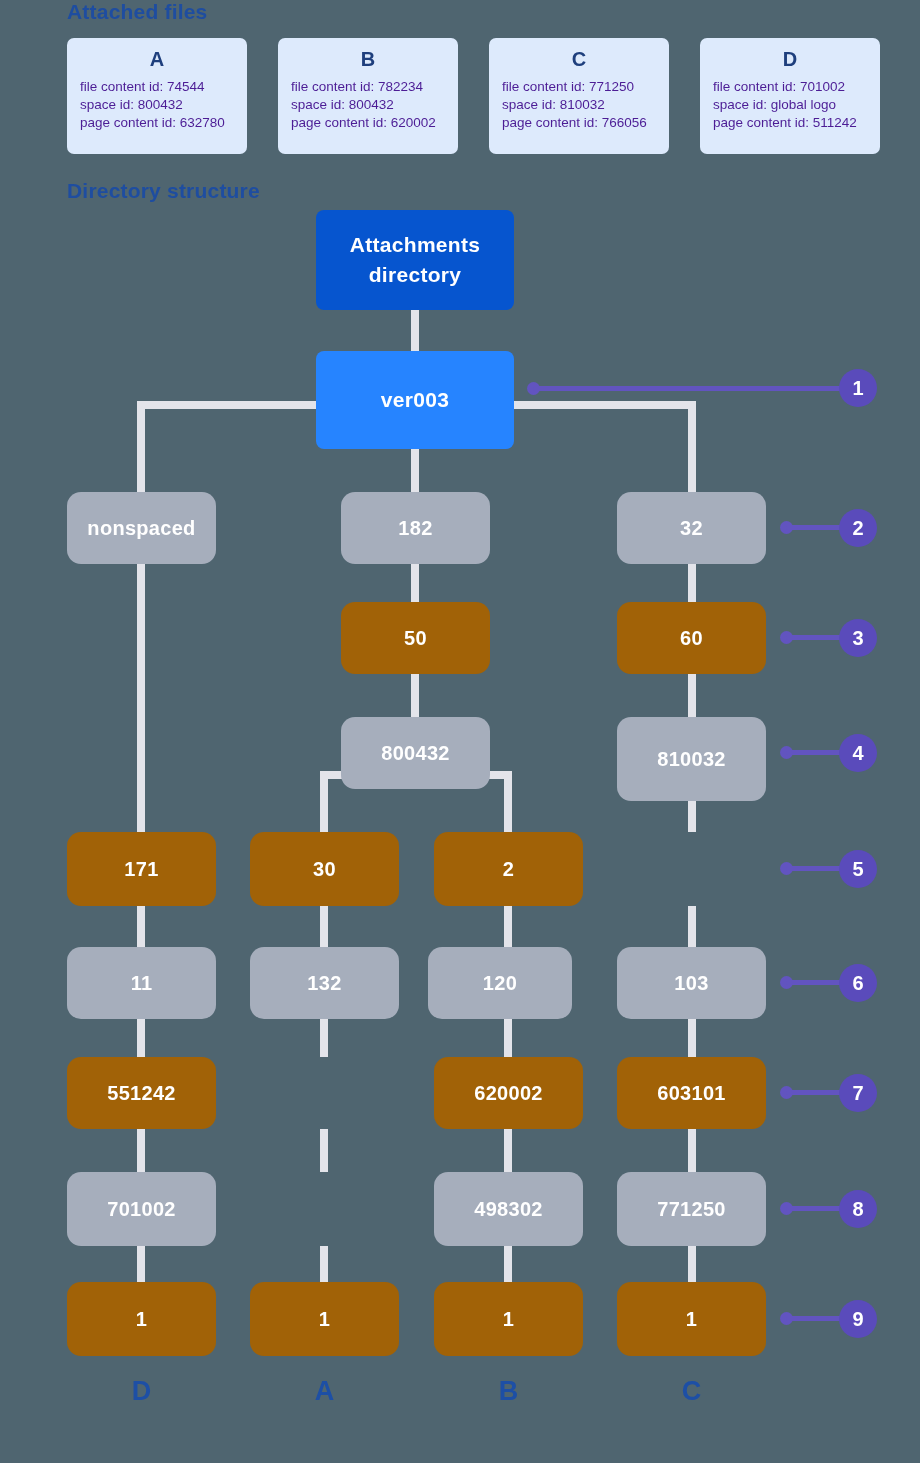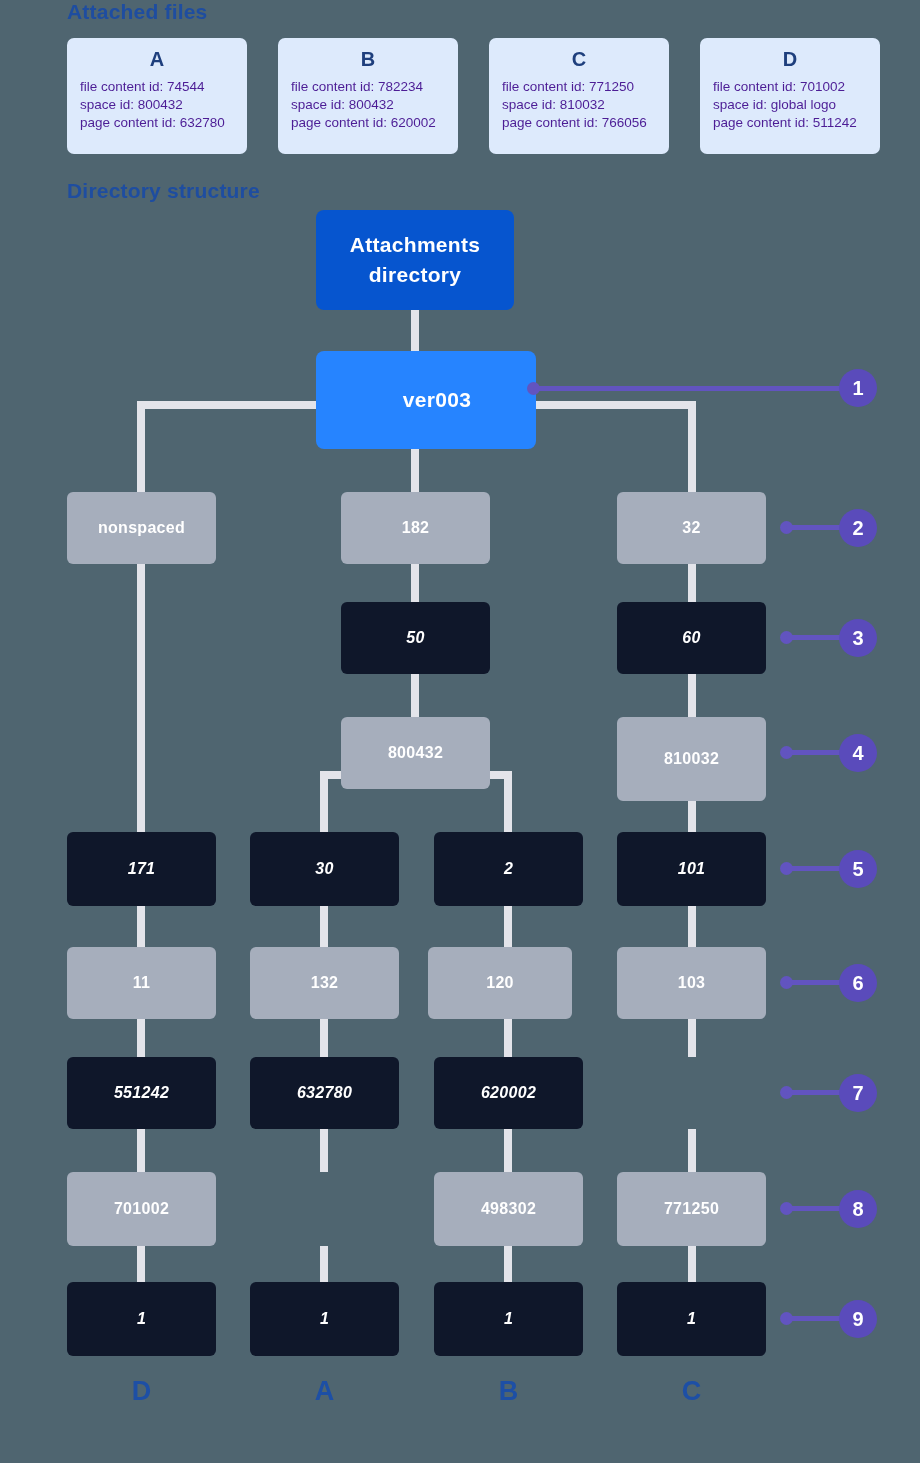--- a/index.html
+++ b/index.html
@@ -29,29 +29,29 @@
     color:#1e3f7d;margin-bottom:7px;
   }
   .card-line{
     font-size:13.5px;line-height:18px;color:#4c1d95;
     white-space:nowrap;
   }
   
   .tline{position:absolute;background:#e3e4ea;z-index:1;}
   
   .node{
-    position:absolute;z-index:2;border-radius:6px;
+    position:absolute;z-index:2;border-radius:14px;
     display:flex;align-items:center;justify-content:center;
-    color:#ffffff;font-weight:bold;font-size:16px;
+    color:#ffffff;font-weight:bold;font-size:20px;
     letter-spacing:.3px;text-align:center;
   }
   .node.light{background:#a6aebc;}
-  .node.dark{background:#0f172a;font-style:italic;}
+  .node.dark{background:#a16207;}
   .node.root{background:#0655cf;font-size:21px;line-height:30px;border-radius:8px;}
-  .node.ver{background:#2684ff;font-size:21px;border-radius:8px;padding-left:22px;}
+  .node.ver{background:#2684ff;font-size:21px;border-radius:8px;}
   
   .marker-line{position:absolute;height:5px;background:#6254c0;z-index:3;border-radius:3px;}
   .marker-dot{position:absolute;width:13px;height:13px;border-radius:50%;background:#6254c0;z-index:3;}
   .marker{
     position:absolute;width:38px;height:38px;border-radius:50%;
     background:#5a4bbb;z-index:4;
     display:flex;align-items:center;justify-content:center;
     color:#fff;font-size:20px;font-weight:bold;
   }
   
@@ -140,30 +140,29 @@
 
   <div class="node dark" style="left:341px;top:602px;width:149px;height:72px">50</div>
   <div class="node dark" style="left:617px;top:602px;width:149px;height:72px">60</div>
 
   <div class="node light" style="left:341px;top:717px;width:149px;height:72px">800432</div>
   <div class="node light" style="left:617px;top:717px;width:149px;height:84px">810032</div>
 
   <div class="node dark" style="left:67px;top:832px;width:149px;height:74px">171</div>
   <div class="node dark" style="left:250px;top:832px;width:149px;height:74px">30</div>
   <div class="node dark" style="left:434px;top:832px;width:149px;height:74px">2</div>
-  <div class="node dark" style="left:617px;top:832px;width:149px;height:74px">101</div>
 
   <div class="node light" style="left:67px;top:947px;width:149px;height:72px">11</div>
   <div class="node light" style="left:250px;top:947px;width:149px;height:72px">132</div>
   <div class="node light" style="left:428px;top:947px;width:144px;height:72px">120</div>
   <div class="node light" style="left:617px;top:947px;width:149px;height:72px">103</div>
 
   <div class="node dark" style="left:67px;top:1057px;width:149px;height:72px">551242</div>
-  <div class="node dark" style="left:250px;top:1057px;width:149px;height:72px">632780</div>
   <div class="node dark" style="left:434px;top:1057px;width:149px;height:72px">620002</div>
+  <div class="node dark" style="left:617px;top:1057px;width:149px;height:72px">603101</div>
 
   <div class="node light" style="left:67px;top:1172px;width:149px;height:74px">701002</div>
   <div class="node light" style="left:434px;top:1172px;width:149px;height:74px">498302</div>
   <div class="node light" style="left:617px;top:1172px;width:149px;height:74px">771250</div>
 
   <div class="node dark" style="left:67px;top:1282px;width:149px;height:74px">1</div>
   <div class="node dark" style="left:250px;top:1282px;width:149px;height:74px">1</div>
   <div class="node dark" style="left:434px;top:1282px;width:149px;height:74px">1</div>
   <div class="node dark" style="left:617px;top:1282px;width:149px;height:74px">1</div>
 

